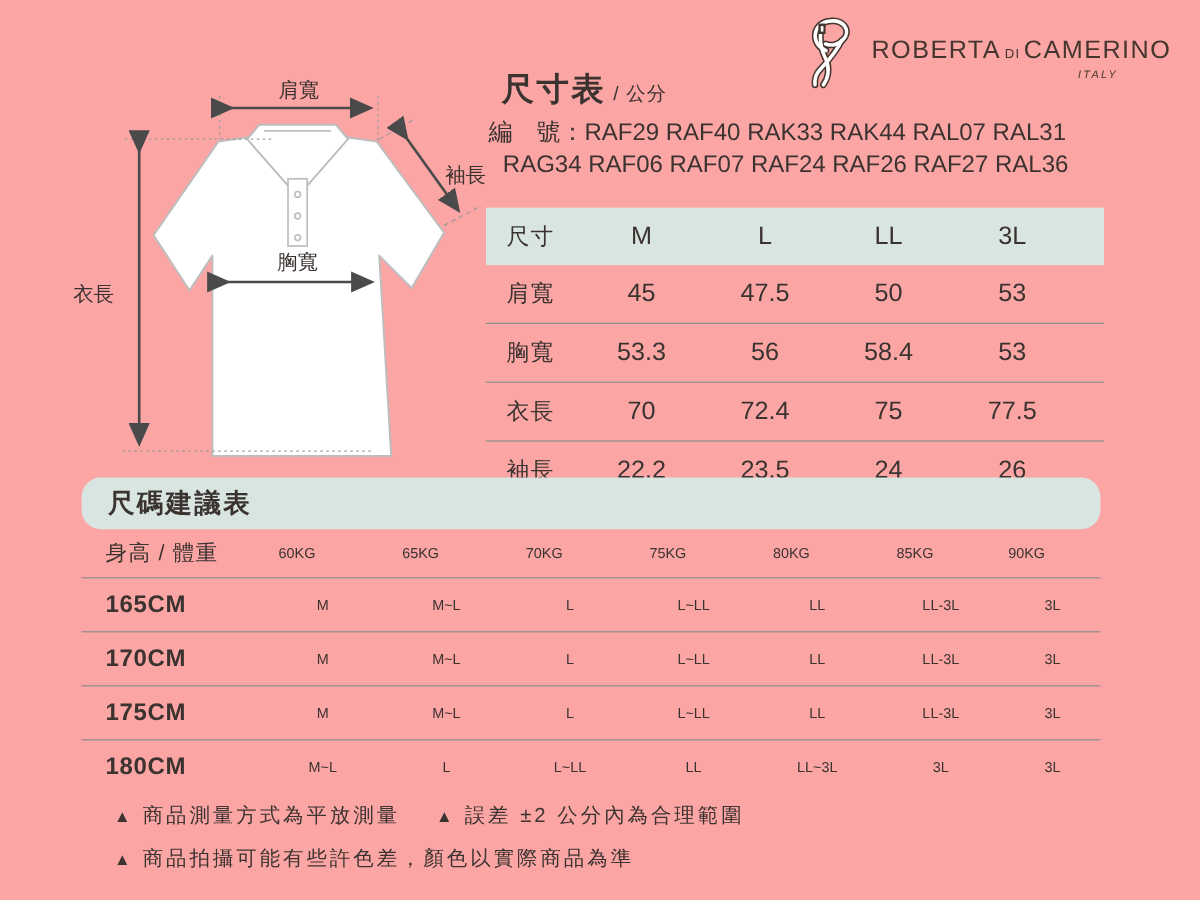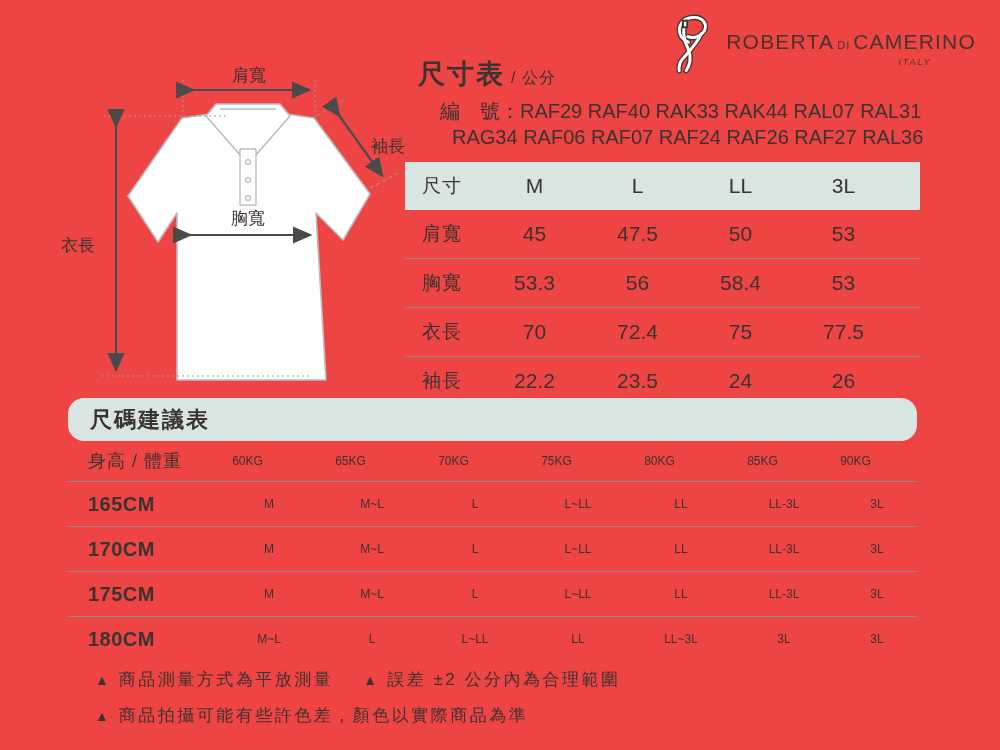--- a/index.html
+++ b/index.html
@@ -1,38 +1,38 @@
 <!DOCTYPE html>
 <html><head>
 <meta charset="utf-8">
 <style>
   html,body{margin:0;padding:0;background:#fff;}
-  .page{position:relative;width:1000px;height:750px;background:#ef4444;overflow:hidden;
+  .page{position:relative;width:1000px;height:750px;background:#fca5a5;overflow:hidden;
         font-family:"Liberation Sans","DejaVu Sans",sans-serif;color:#3a3330;}
 
   
   .logo{position:absolute;top:12px;right:24px;display:flex;align-items:flex-start;}
   .logo-icon{margin-right:10px;}
   .logo-text{padding-top:18px;}
   .logo-line{white-space:nowrap;color:#44362e;font-size:21px;letter-spacing:1.2px;font-weight:500;}
   .logo-di{font-size:11px;letter-spacing:1px;margin:0 3px;}
   .logo-italy{font-size:9px;letter-spacing:2px;color:#44362e;margin-top:3px;padding-left:172px;font-style:italic;}
 
   
   .diagram{position:absolute;left:58px;top:50px;}
   .diagram text{font-family:"Liberation Sans","DejaVu Sans",sans-serif;font-size:17px;font-weight:500;fill:#3a3330;}
 
   
   .size-title{position:absolute;left:418px;top:56px;font-size:27px;font-weight:bold;letter-spacing:2px;}
   .size-title .unit{font-size:16px;font-weight:400;letter-spacing:1px;margin-left:6px;}
-  .codes{position:absolute;left:440px;top:98px;font-size:20px;line-height:26px;white-space:nowrap;}
+  .codes{position:absolute;left:407px;top:98px;font-size:20px;line-height:26px;white-space:nowrap;}
   .codes .l2{padding-left:12px;}
 
   
-  .t1{position:absolute;left:405px;top:162px;width:515px;}
+  .t1{position:absolute;left:405px;top:173px;width:515px;}
   .t1-row{display:grid;grid-template-columns:78px 103px 103px 103px 128px;height:48px;align-items:center;}
   .t1-head{background:#d9e5e1;}
   .t1 .lab{padding-left:17px;font-size:19px;letter-spacing:1px;}
   .t1 .val{text-align:center;font-size:21px;}
   .t1 .val.last{padding-right:25px;}
   .t1 .rule{border-top:1px solid #8d8d8d;}
 
   
   .t2{position:absolute;left:68px;top:398px;width:849px;}
   .t2-band{height:43px;background:#d9e5e1;display:flex;align-items:center;

